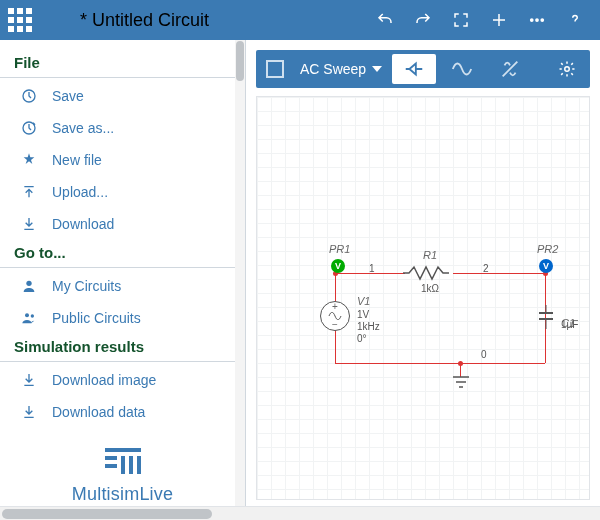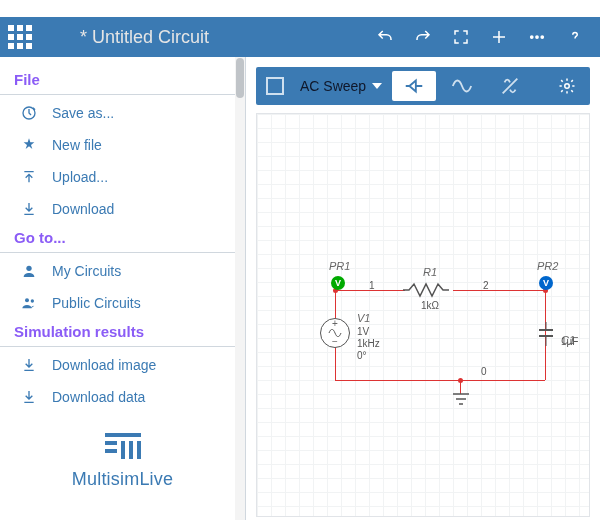--- a/index.html
+++ b/index.html
@@ -1,40 +1,40 @@
 <!DOCTYPE html>
 <html><head>
 <meta charset="utf-8">
 <style>
   * { box-sizing: border-box; margin: 0; padding: 0; font-family: -apple-system, BlinkMacSystemFont, "Segoe UI", Arial, sans-serif; }
   body { width: 600px; height: 520px; overflow: hidden; background: #fff; }
-  .topbar { height: 40px; background: #3b7ab3; color: #e5e5e5; display: flex; align-items: center; margin-top: 17px; }
+  .topbar { height: 40px; background: #3b7ab3; color: #000000; display: flex; align-items: center; }
   .app-icon { width: 40px; height: 40px; display: flex; align-items: center; justify-content: center; }
   .grid-dots { display: grid; grid-template-columns: repeat(3, 6px); grid-template-rows: repeat(3, 6px); gap: 3px; }
   .grid-dots span { background: #fff; width: 6px; height: 6px; }
   .title { flex: 1; font-size: 18px; font-weight: 300; padding-left: 40px; }
   .top-actions { display: flex; gap: 4px; padding-right: 8px; }
   .top-btn { width: 34px; height: 34px; display: flex; align-items: center; justify-content: center; cursor: pointer; color: #fff; }
   .top-btn svg { width: 18px; height: 18px; stroke: #fff; fill: none; stroke-width: 2; }
   .body { display: flex; height: 480px; position: relative; }
   .sidebar { width: 246px; border-right: 1px solid #d0d7de; padding: 10px 0 0 0; background: #fff; position: relative; overflow-y: auto; }
   .sidebar-scroll { position: absolute; right: 0; top: 0; width: 10px; height: 100%; background: #f4f4f4; }
   .sidebar-thumb { position: absolute; right: 1px; top: 1px; width: 8px; height: 40px; background: #c0c4c8; border-radius: 4px; }
-  .section-title { color: #8b5cf6; font-weight: 600; font-size: 15px; padding: 4px 14px 6px; border-bottom: 1px solid #d0d7de; margin-bottom: 2px; }
+  .section-title { color: #14532d; font-weight: 600; font-size: 15px; padding: 4px 14px 6px; border-bottom: 1px solid #d0d7de; margin-bottom: 2px; }
   .menu-item { display: flex; align-items: center; gap: 14px; padding: 7px 14px 7px 20px; color: #3b7ab3; cursor: pointer; font-size: 14px; }
   .menu-item .mi-icon { width: 18px; height: 18px; display: flex; align-items: center; justify-content: center; }
   .menu-item .mi-icon svg { stroke: #3b7ab3; fill: none; stroke-width: 2; }
   .menu-item .mi-icon.fill svg { fill: #3b7ab3; stroke: none; }
   .logo-block { display: flex; align-items: center; gap: 10px; padding: 18px 14px; color: #3b7ab3; flex-direction: column; }
   .logo-mark { width: 36px; height: 28px; }
   .logo-text { font-size: 18px; font-weight: 500; letter-spacing: 0.2px; }
   .canvas-wrap { flex: 1; position: relative; background: #fff; }
   .sim-toolbar { position: absolute; top: 10px; left: 10px; right: 10px; height: 38px; background: #3b7ab3; border-radius: 2px; display: flex; align-items: center; padding: 0 6px; gap: 4px; }
   .sim-stop { width: 18px; height: 18px; border: 2px solid #cfe0ef; margin: 0 6px 0 4px; }
-  .sim-select { color: #0f172a; font-size: 14px; display: flex; align-items: center; gap: 6px; padding: 0 6px; cursor: pointer; }
+  .sim-select { color: #ffffff; font-size: 14px; display: flex; align-items: center; gap: 6px; padding: 0 6px; cursor: pointer; }
   .sim-select .caret { width: 0; height: 0; border-left: 5px solid transparent; border-right: 5px solid transparent; border-top: 6px solid #fff; }
   .sim-tab { width: 44px; height: 30px; display: flex; align-items: center; justify-content: center; cursor: pointer; border-radius: 2px; }
   .sim-tab.active { background: #fff; }
   .sim-tab svg { stroke: #cfe0ef; fill: none; stroke-width: 2; }
   .sim-tab.active svg { stroke: #3b7ab3; }
   .sim-spacer { flex: 1; }
   .gear { color: #fff; }
   .canvas { position: absolute; top: 56px; left: 10px; right: 10px; bottom: 20px; border: 1px solid #e1e4e8; background-image: linear-gradient(#f1f3f4 1px, transparent 1px), linear-gradient(90deg, #f1f3f4 1px, transparent 1px); background-size: 14px 14px; overflow: hidden; }
   .bottom-scroll { position: absolute; left: 0; right: 0; bottom: 0; height: 14px; background: #f1f1f1; border-top: 1px solid #e1e4e8; }
   .bottom-thumb { position: absolute; left: 2px; top: 2px; width: 210px; height: 10px; background: #c0c4c8; border-radius: 5px; }
@@ -107,20 +107,29 @@
 </div>
 
 <div class="body">
   <div class="sidebar">
     <div class="section-title">File</div>
     <div class="menu-item">
       <span class="mi-icon">
           <svg viewBox="0 0 24 24" width="16" height="16">
             <circle cx="12" cy="12" r="9"></circle>
             <path d="M12 6v6l3 3"></path>
+          </svg>
+        </span>
+      <span>Save</span>
+    </div>
+    <div class="menu-item">
+      <span class="mi-icon">
+          <svg viewBox="0 0 24 24" width="16" height="16">
+            <circle cx="12" cy="12" r="9"></circle>
+            <path d="M12 6v6l3 3"></path>
             <path d="M18 4l3 3"></path>
           </svg>
         </span>
       <span>Save as...</span>
     </div>
     <div class="menu-item">
       <span class="mi-icon fill">
           <svg viewBox="0 0 24 24" width="16" height="16">
             <path d="M12 2l2 6h6l-5 4 2 6-5-4-5 4 2-6-5-4h6z"></path>
           </svg>

